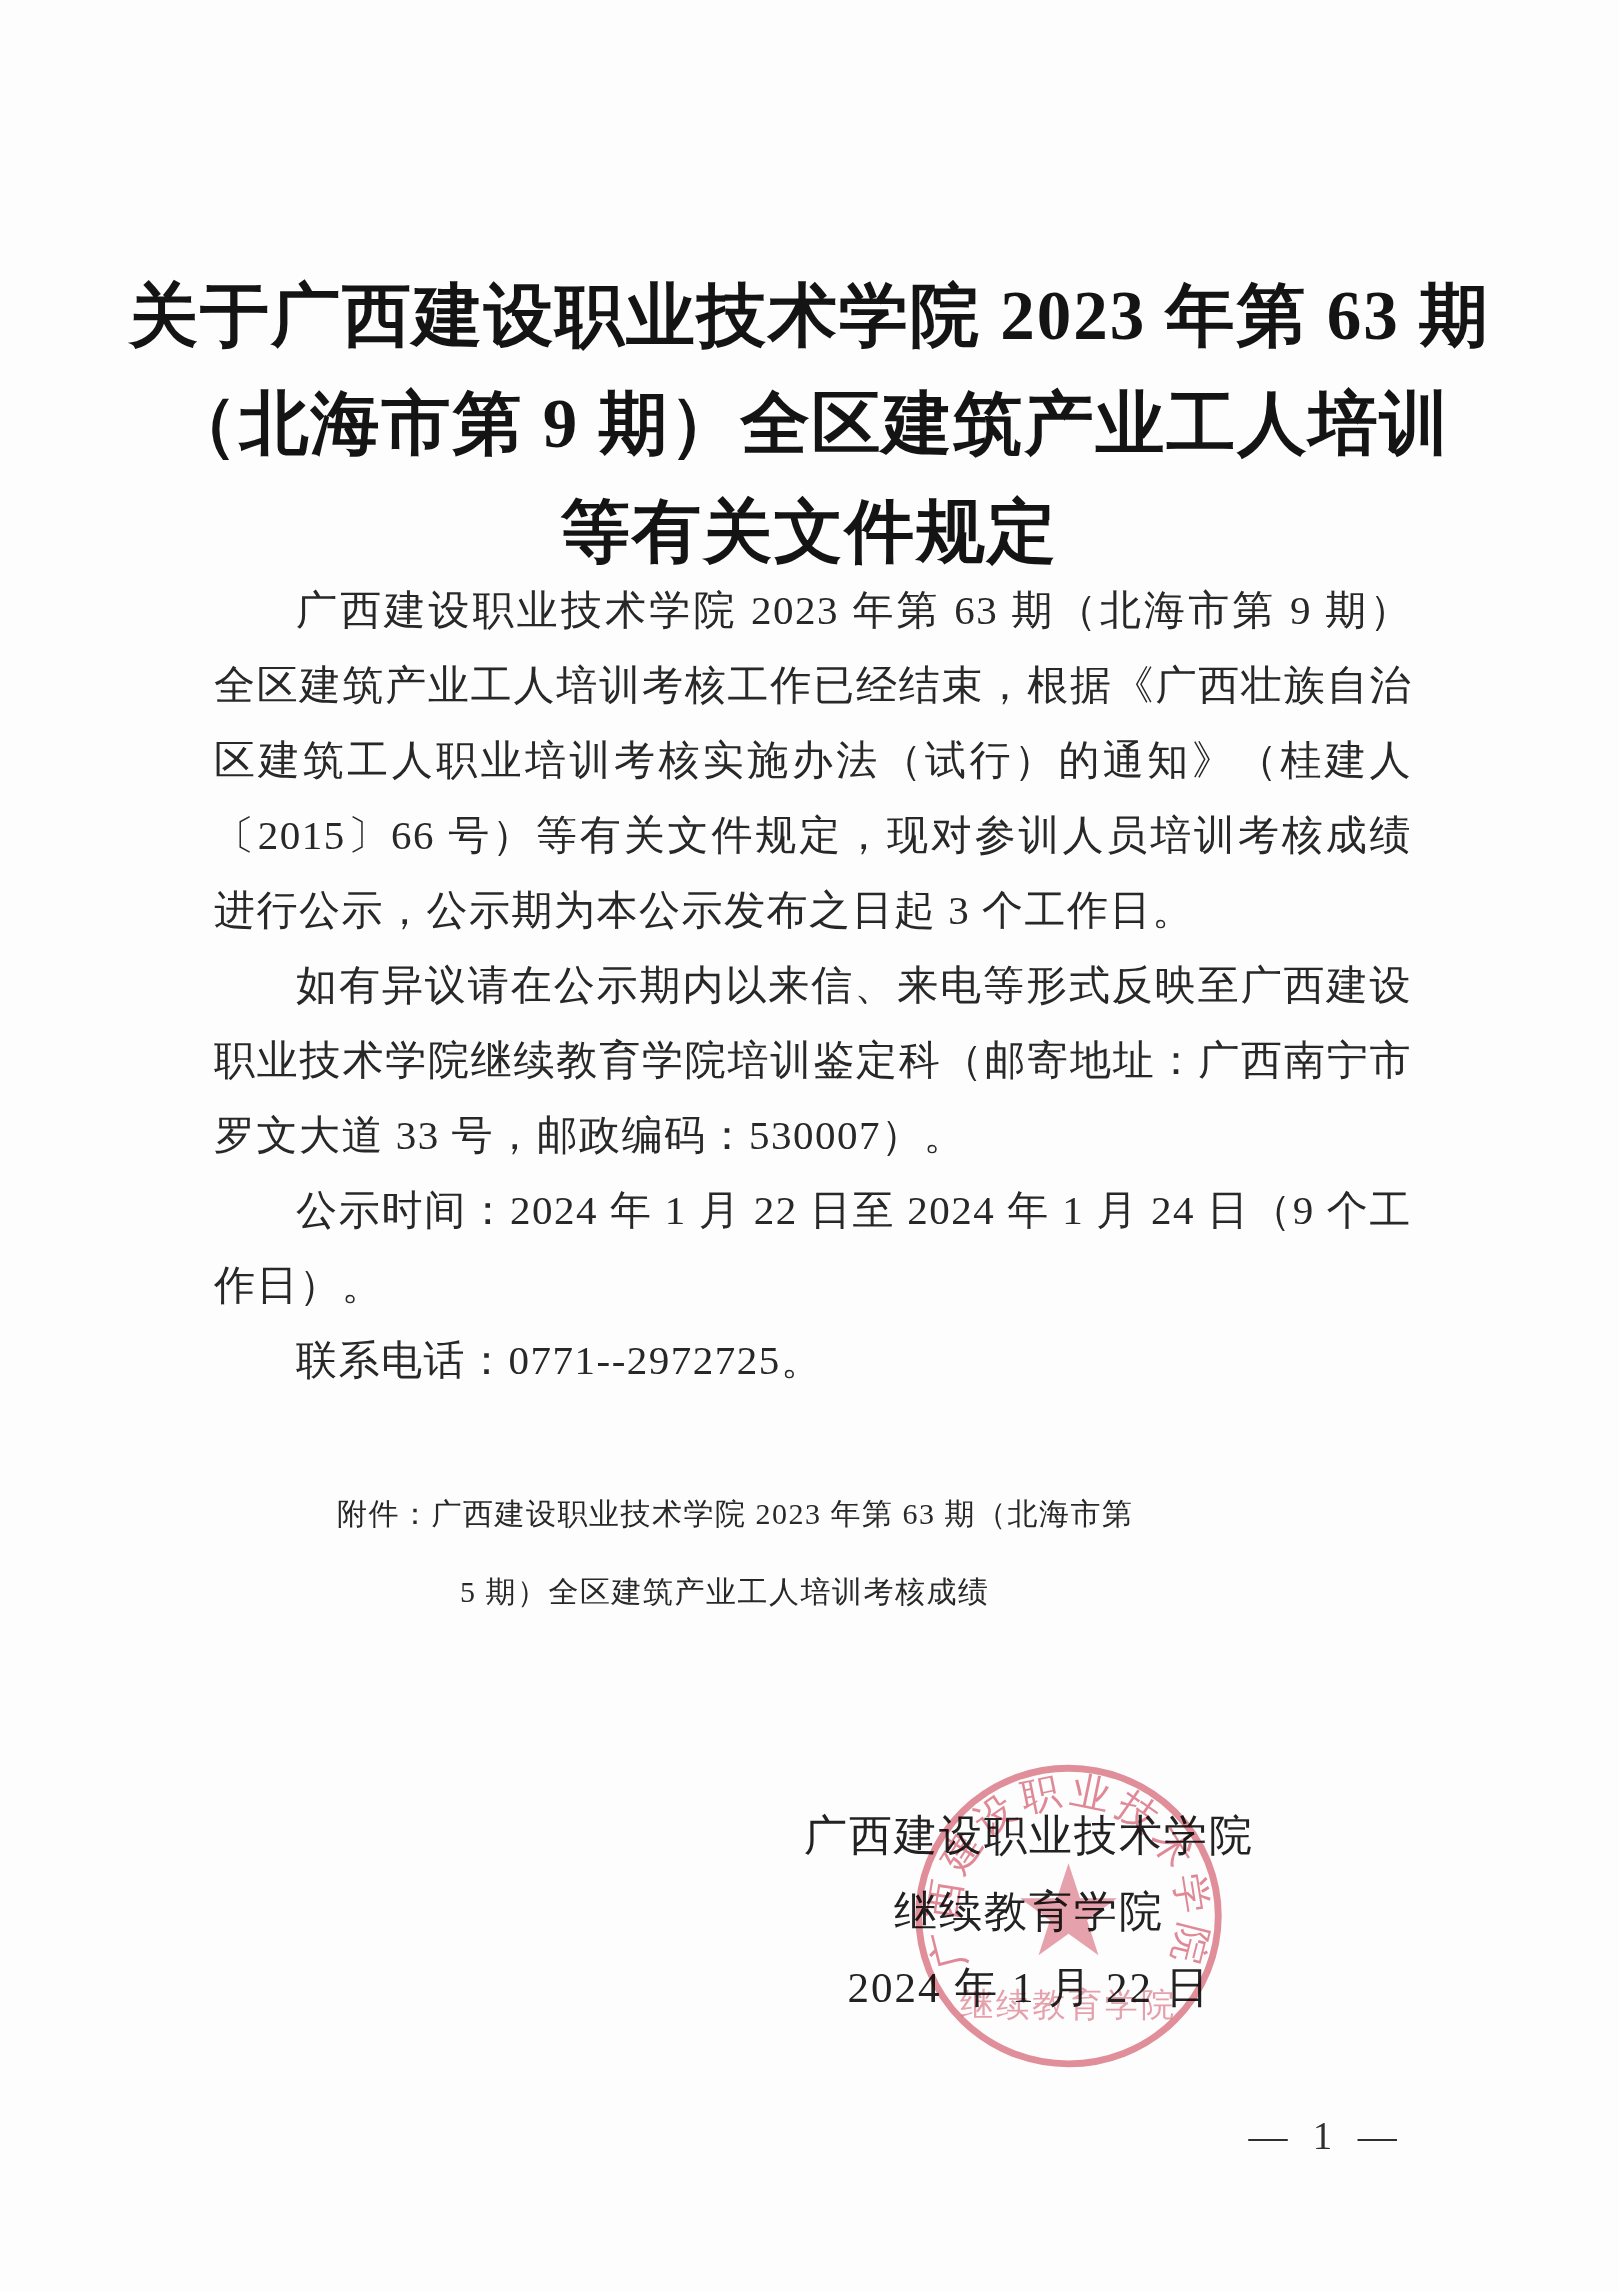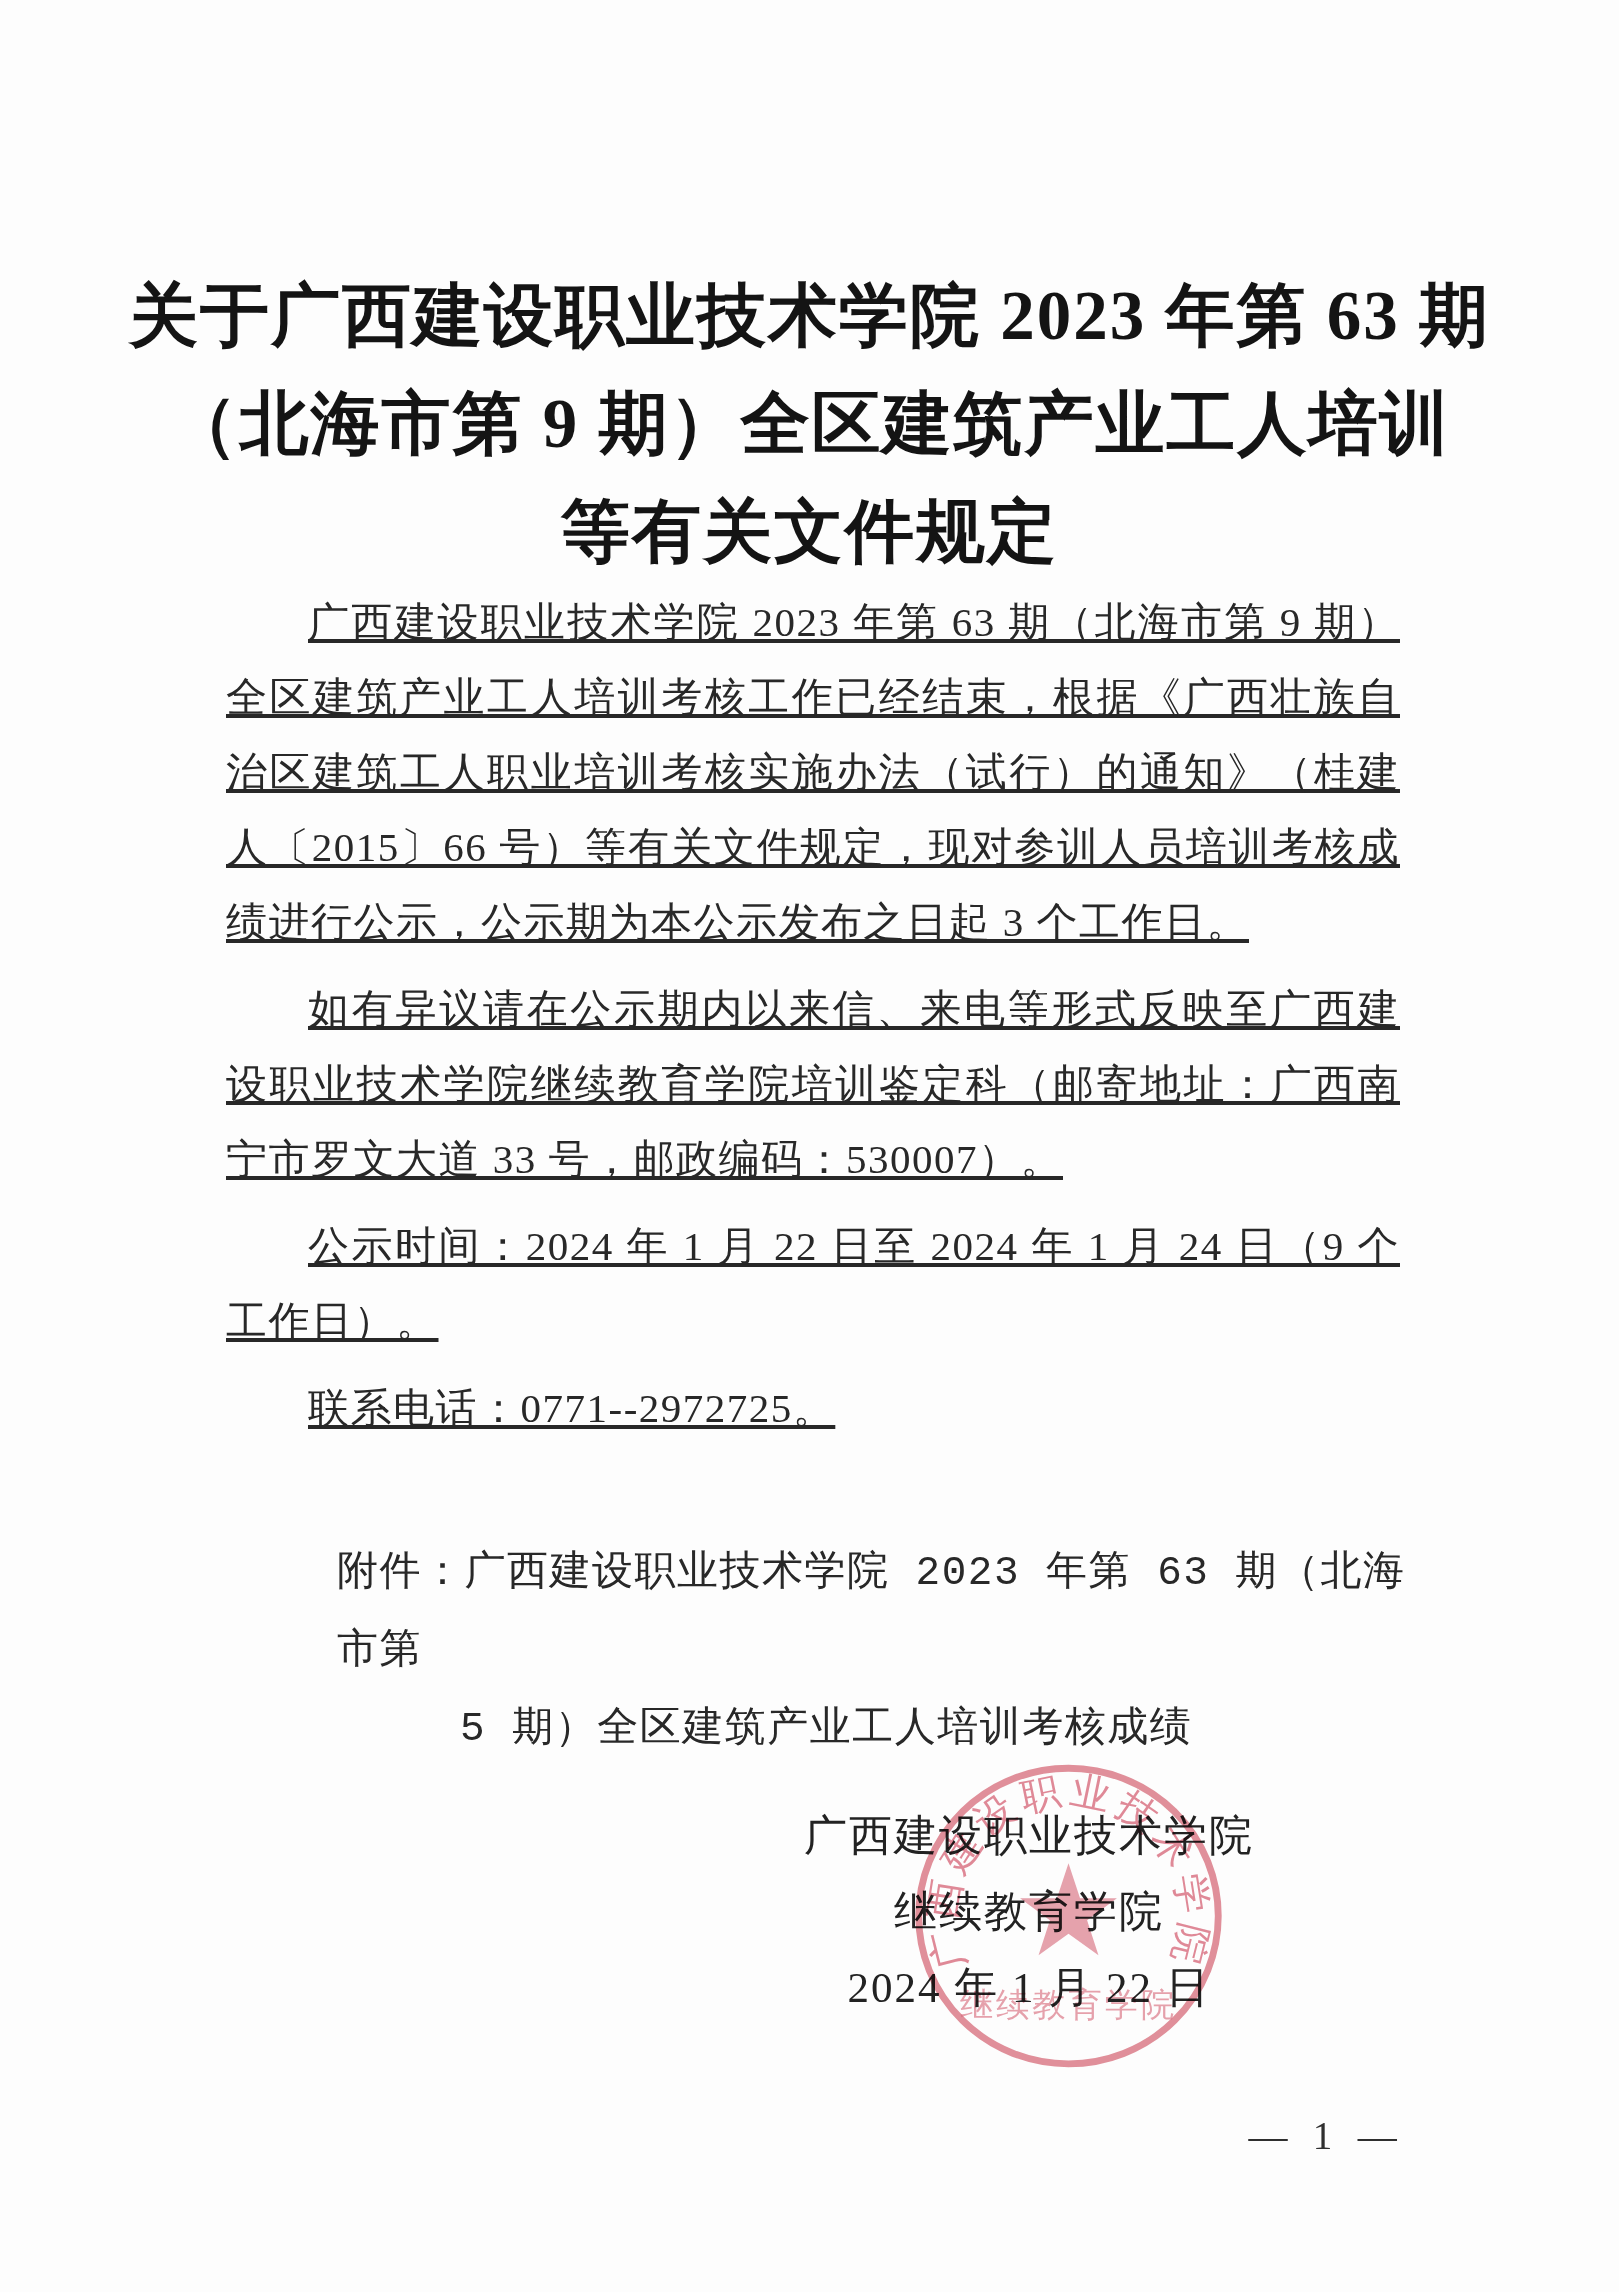--- a/index.html
+++ b/index.html
@@ -32,32 +32,31 @@
     position: absolute;
     top: 573px;
     left: 214px;
     width: 1198px;
     font-size: 41px;
     line-height: 75px;
     letter-spacing: 1.5px;
     text-align: justify;
     color: #282828;
   }
-  .doc-body p { text-indent: 2em; margin: 12px; text-decoration: underline; }
+  .doc-body p { text-indent: 2em; margin: 0; }
   
   .attachment {
     position: absolute;
-    top: 1534px;
+    top: 1475px;
     left: 337px;
     width: 1098px;
-    font-size: 41px;
+    font-size: 30px;
     line-height: 78px;
     letter-spacing: 1.5px;
     color: #282828;
-    font-family: Liberation Mono, monospace;
   }
   .attachment-line2 { padding-left: 123px; }
   
   .signature {
     position: absolute;
     top: 1798px;
     left: 784px;
     width: 490px;
     text-align: center;
     font-size: 43px;

